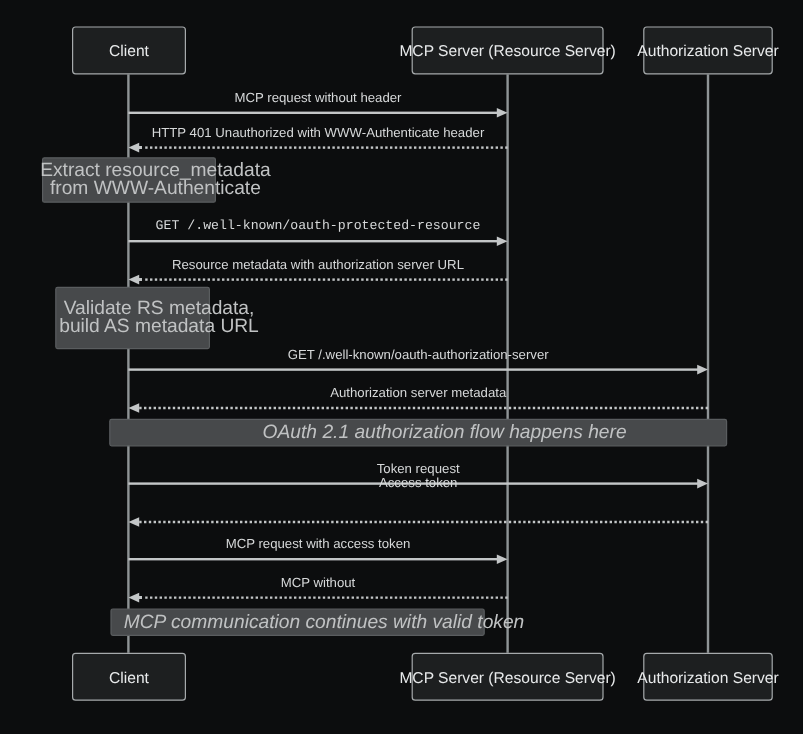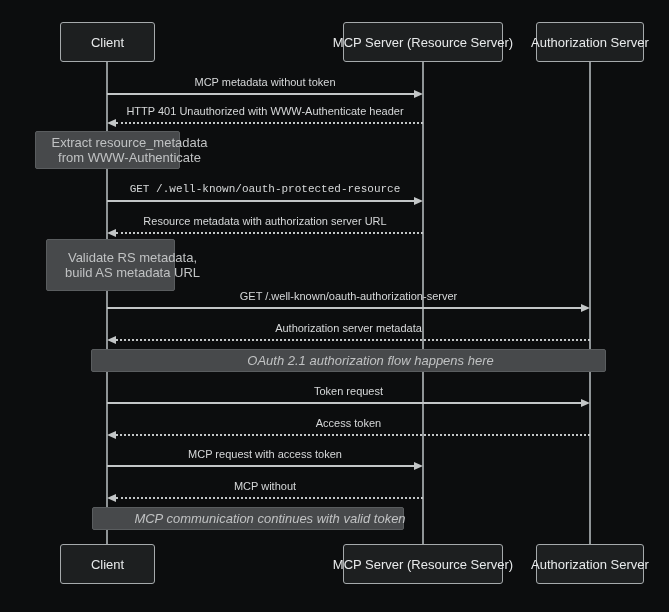--- a/index.html
+++ b/index.html
@@ -63,21 +63,21 @@
     border-bottom:4.5px solid transparent;
     border-right:9px solid var(--arrow);
   }
   .note{
     position:absolute;
     background:var(--note-fill);
     border:1px solid var(--note-border);
     border-radius:2px;
     box-sizing:border-box;
     display:flex;flex-direction:column;align-items:center;justify-content:center;
-    font-size:13px;color:var(--note-text);
+    font-size:16px;color:var(--note-text);
     text-align:center;
     padding-left:44px;
   }
   .note span{display:block;line-height:15px;white-space:nowrap;}
   .note.single span{line-height:21px;font-style:italic;}
 </style>
 </head>
 <body>
 
 <div class="diagram">
@@ -90,21 +90,21 @@
     <span>Client</span>
   </div>
   <div class="actor-box" style="left:343px;top:22px;width:160px;">
     <span>MCP Server (Resource Server)</span>
   </div>
   <div class="actor-box" style="left:536px;top:22px;width:108px;">
     <span>Authorization Server</span>
   </div>
 
   <div>
-    <div class="msg-label" style="left:107px;top:75px;width:316px;">MCP metadata without token</div>
+    <div class="msg-label" style="left:107px;top:75px;width:316px;">MCP request without header</div>
     <div class="line-solid" style="left:107px;top:93.3px;width:308px;"></div>
     <div class="ah-r" style="left:414px;top:89.5px;"></div>
   </div>
 
   <div>
     <div class="msg-label" style="left:107px;top:104px;width:316px;">HTTP 401 Unauthorized with WWW-Authenticate header</div>
     <div class="line-dotted" style="left:116px;top:122px;width:307px;"></div>
     <div class="ah-l" style="left:107px;top:118.5px;"></div>
   </div>
 
@@ -146,21 +146,21 @@
     <span>OAuth 2.1 authorization flow happens here</span>
   </div>
 
   <div>
     <div class="msg-label" style="left:107px;top:384px;width:483px;">Token request</div>
     <div class="line-solid" style="left:107px;top:402.3px;width:475px;"></div>
     <div class="ah-r" style="left:581px;top:398.5px;"></div>
   </div>
 
   <div>
-    <div class="msg-label" style="left:107px;top:416px;width:483px;">Access token</div>
+    <div class="msg-label" style="left:107px;top:396px;width:483px;">Access token</div>
     <div class="line-dotted" style="left:116px;top:434px;width:474px;"></div>
     <div class="ah-l" style="left:107px;top:430.5px;"></div>
   </div>
 
   <div>
     <div class="msg-label" style="left:107px;top:447px;width:316px;">MCP request with access token</div>
     <div class="line-solid" style="left:107px;top:465.3px;width:308px;"></div>
     <div class="ah-r" style="left:414px;top:461.5px;"></div>
   </div>
 

